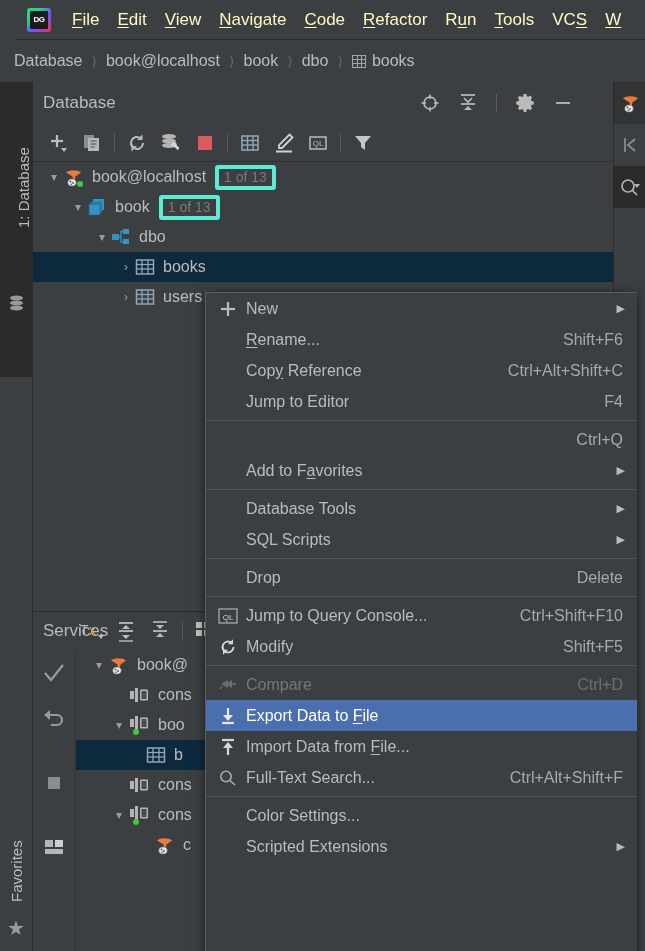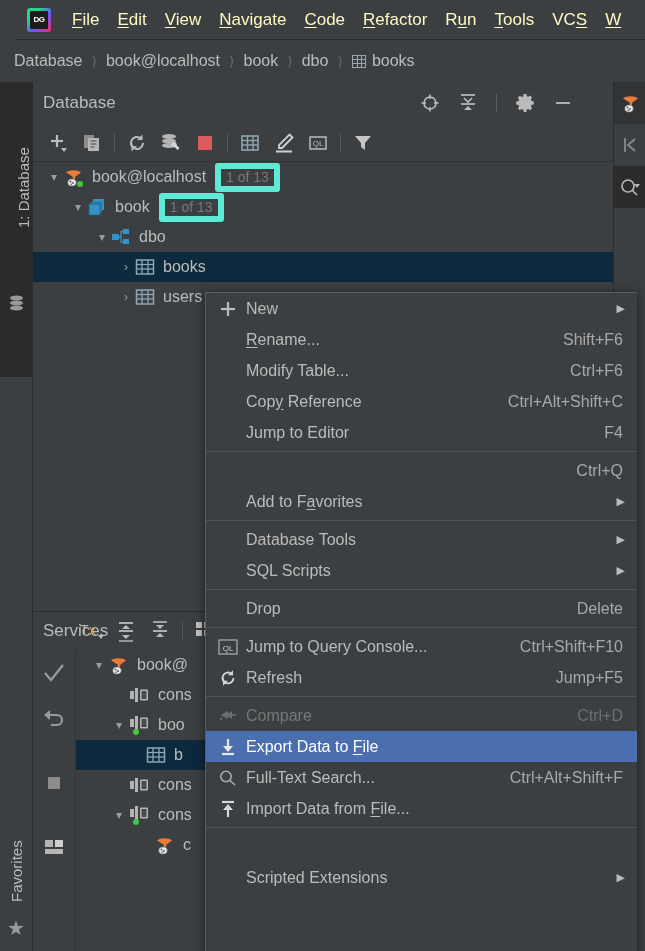--- a/index.html
+++ b/index.html
@@ -112,21 +112,21 @@
   .trow{
     height:30px; display:flex; align-items:center; font-size:16px;
     color:#bbbbbb; white-space:nowrap; position:relative;
   }
   .trow.sel{ background:#0d293e; }
   .twist{
     width:18px; text-align:center; color:#9a9a9a; font-size:12px; flex:0 0 18px;
   }
   .tcount{
     margin-left:9px; font-size:14px; color:#787878;
-    border:6px solid #5eead4; border-radius:3px; padding:0px 5px 1px 5px;
+    border:4px solid #5eead4; border-radius:3px; padding:0px 5px 1px 5px;
   }
   .ticon{ margin-right:8px; flex:0 0 auto; display:inline-flex; }
 
   
   .svcwin{
     position:absolute; left:32px; top:611px; width:613px; height:340px;
     background:#3c3f41; border-top:1px solid #2b2b2b; border-left:1px solid #2b2b2b;
   }
   .svc-header{ height:38px; display:flex; align-items:center; padding-left:10px; }
   .svc-title{ font-size:17px; color:#bbbbbb; }
@@ -628,25 +628,20 @@
       <span class="mlabel">New</span>
       <span class="marrow">▶</span>
     </div>
 
     <div class="mrow">
       <span class="micon"></span>
       <span class="mlabel"><u>R</u>ename...</span>
       <span class="mshort">Shift+F6</span>
     </div>
 
-    <div class="mrow">
-      <span class="micon"></span>
-      <span class="mlabel">Modify Table...</span>
-      <span class="mshort">Ctrl+F6</span>
-    </div>
 
     <div class="mrow">
       <span class="micon"></span>
       <span class="mlabel">Cop<u>y</u> Reference</span>
       <span class="mshort">Ctrl+Alt+Shift+C</span>
     </div>
 
     <div class="mrow">
       <span class="micon"></span>
       <span class="mlabel">Jump to Editor</span>
@@ -704,22 +699,22 @@
 
     <div class="mrow">
       <span class="micon">
         <svg width="20" height="20" viewBox="0 0 22 22">
             <path d="M17 11a6 6 0 11-2.1-4.6" fill="none" stroke="#d6d6d6" stroke-width="2"></path>
             <polygon points="16.5,2.5 16.5,8 11,8" fill="#d6d6d6"></polygon>
             <path d="M5 11a6 6 0 002.1 4.6" fill="none" stroke="#d6d6d6" stroke-width="2"></path>
             <polygon points="5.5,19.5 5.5,14 11,14" fill="#d6d6d6"></polygon>
           </svg>
       </span>
-      <span class="mlabel">Refresh</span>
-      <span class="mshort">Jump+F5</span>
+      <span class="mlabel">Modify</span>
+      <span class="mshort">Shift+F5</span>
     </div>
 
     <div class="msep"></div>
 
     <div class="mrow dis">
       <span class="micon">
         <svg width="20" height="18" viewBox="0 0 20 18">
             <line x1="2" y1="13" x2="8" y2="6" stroke="#6e6e6e" stroke-width="1.6" stroke-dasharray="3 2"></line>
             <polygon points="2,4 2,12 9,8" fill="#6e6e6e" transform="rotate(180 6 8)"></polygon>
             <line x1="12" y1="8" x2="18" y2="8" stroke="#6e6e6e" stroke-width="1.6"></line>
@@ -737,44 +732,45 @@
             <polygon points="5,8 15,8 10,14" fill="#e8e8e8"></polygon>
             <line x1="4" y1="16" x2="16" y2="16" stroke="#e8e8e8" stroke-width="2.2"></line>
           </svg>
       </span>
       <span class="mlabel">Export Data to <u>F</u>ile</span>
     </div>
 
     <div class="mrow">
       <span class="micon">
         <svg width="20" height="18" viewBox="0 0 20 18">
-            <circle cx="8" cy="7.5" r="5.2" fill="none" stroke="#a8a8a8" stroke-width="1.6"></circle>
-            <line x1="11.8" y1="11.5" x2="17" y2="16" stroke="#a8a8a8" stroke-width="1.6"></line>
-          </svg>
-      </span>
-      <span class="mlabel">Full-Text Search...</span>
-      <span class="mshort">Ctrl+Alt+Shift+F</span>
-    </div>
-
-    <div class="mrow">
-      <span class="micon">
-        <svg width="20" height="18" viewBox="0 0 20 18">
             <line x1="4" y1="2" x2="16" y2="2" stroke="#d6d6d6" stroke-width="2.2"></line>
             <line x1="10" y1="17" x2="10" y2="8" stroke="#d6d6d6" stroke-width="2.2"></line>
             <polygon points="5,10 15,10 10,4" fill="#d6d6d6"></polygon>
           </svg>
       </span>
       <span class="mlabel">Import Data from <u>F</u>ile...</span>
     </div>
 
+    <div class="mrow">
+      <span class="micon">
+        <svg width="20" height="18" viewBox="0 0 20 18">
+            <circle cx="8" cy="7.5" r="5.2" fill="none" stroke="#a8a8a8" stroke-width="1.6"></circle>
+            <line x1="11.8" y1="11.5" x2="17" y2="16" stroke="#a8a8a8" stroke-width="1.6"></line>
+          </svg>
+      </span>
+      <span class="mlabel">Full-Text Search...</span>
+      <span class="mshort">Ctrl+Alt+Shift+F</span>
+    </div>
+
 
     <div class="msep"></div>
 
     <div class="mrow">
       <span class="micon"></span>
+      <span class="mlabel">Color Settings...</span>
     </div>
 
     <div class="mrow">
       <span class="micon"></span>
       <span class="mlabel">Scripted Extensions</span>
       <span class="marrow">▶</span>
     </div>
 
   </div>
 

